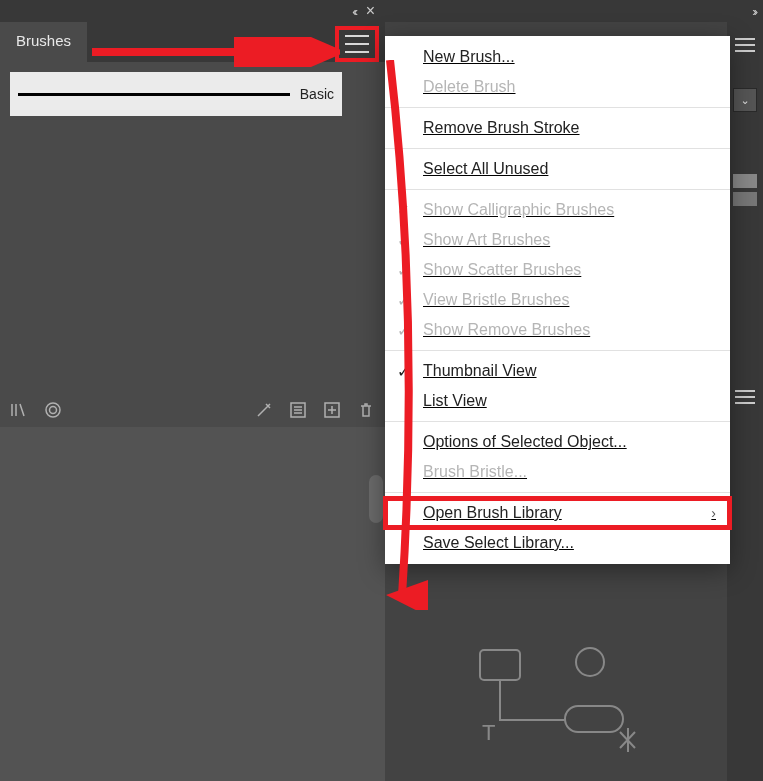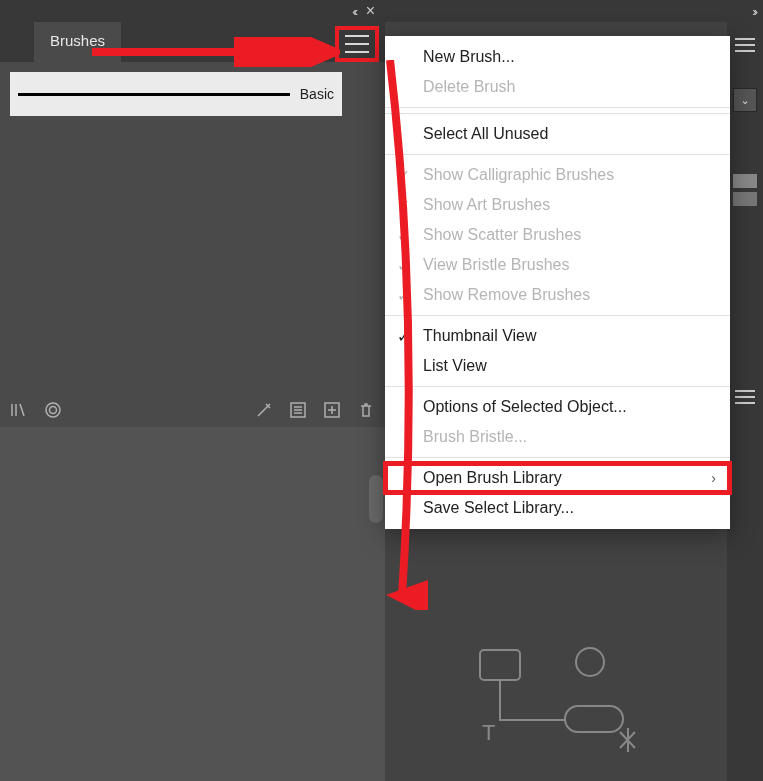--- a/index.html
+++ b/index.html
@@ -8,21 +8,21 @@
   
   .topbar-left { position: absolute; top: 0; left: 0; width: 385px; height: 22px; background: #383838; }
   .topbar-left .collapse-icon { position: absolute; right: 30px; top: 4px; color: #ccc; font-size: 13px; letter-spacing: -3px; }
   .topbar-left .close-x { position: absolute; right: 10px; top: 2px; color: #ccc; font-size: 16px; }
   .topbar-right { position: absolute; top: 0; right: 0; width: 378px; height: 22px; background: #383838; }
   .topbar-right .expand-icon { position: absolute; right: 8px; top: 4px; color: #ccc; font-size: 13px; letter-spacing: -3px; }
 
   
   .brushes-panel { position: absolute; top: 22px; left: 0; width: 385px; height: 405px; background: #4a4a4a; }
   .brushes-tabbar { height: 40px; background: #383838; display: flex; align-items: stretch; }
-  .brushes-tab { background: #4a4a4a; color: #e8e8e8; font-size: 15px; padding: 10px 16px 8px 16px; display: inline-block; margin-left: 34px; }
+  .brushes-tab { background: #4a4a4a; color: #e8e8e8; font-size: 15px; padding: 10px 16px 8px 16px; display: inline-block; }
   .menu-button-wrap { margin-left: auto; padding: 4px 6px; }
   .menu-button-highlight { border: 4px solid #ec1c24; padding: 2px; width: 44px; height: 36px; display:flex; align-items:center; justify-content:center; }
   .menu-button { width: 24px; height: 18px; display:flex; flex-direction:column; justify-content:space-between; }
   .menu-button span { display:block; height: 2px; background: #d8d8d8; }
 
   .brush-list-area { padding: 10px; }
   .brush-swatch { background: #ebebeb; height: 44px; width: 332px; display:flex; align-items:center; padding: 0 8px; }
   .brush-swatch .stroke { flex: 1; height: 3px; background: #000; margin-right: 10px; }
   .brush-swatch .label { font-size: 14px; color: #222; }
 
@@ -39,21 +39,21 @@
   .right-strip .drop { position:absolute; top:66px; right:6px; width:24px; height:24px; background:#555; border:1px solid #2a2a2a; display:flex; align-items:center; justify-content:center; color:#ddd; font-size:11px; }
   .right-strip .block1 { position:absolute; top:152px; right:6px; width:24px; height:14px; background:#888; }
   .right-strip .block2 { position:absolute; top:170px; right:6px; width:24px; height:14px; background:#777; }
   .right-strip .ham3 { position:absolute; top:368px; right:8px; width:20px; height:14px; display:flex; flex-direction:column; justify-content:space-between; }
   .right-strip .ham3 span { height:2px; background:#ccc; }
 
   
   .scroll-handle { position:absolute; left:369px; top:475px; width:14px; height:48px; background:#6a6a6a; border-radius:7px; }
 
   
-  .flyout { position:absolute; top:36px; left:385px; width:345px; background:#fff; box-shadow:0 6px 24px rgba(0,0,0,.4); padding: 6px 0; }
+  .flyout { position:absolute; top:36px; left:385px; width:345px; background:#fff; box-shadow:0 6px 24px rgba(0,0,0,.4); padding: 6px 0; text-decoration: underline; }
   .menu-item { display:flex; align-items:center; padding: 6px 14px 6px 38px; font-size:16px; color:#222; position:relative; cursor:default; }
   .menu-item.disabled { color:#b5b5b5; }
   .menu-item .check { position:absolute; left:12px; color:#b5b5b5; }
   .menu-item.enabled-check .check { color:#222; }
   .menu-item .chevron { margin-left:auto; font-size:14px; color:#555; }
   .menu-sep { height:1px; background:#e1e1e1; margin:5px 0; }
   .menu-item.highlighted { outline: 5px solid #ec1c24; outline-offset:-3px; }
 
   
   .arrow-svg { position:absolute; pointer-events:none; }
@@ -168,20 +168,23 @@
 <div class="scroll-handle"></div>
 
 <div class="flyout" id="flyout">
     <div class="menu-item">
       <span>New Brush...</span>
     </div>
     <div class="menu-item disabled">
       <span>Delete Brush</span>
     </div>
     <div class="menu-sep"></div>
+    <div class="menu-item">
+      <span>Remove Brush Stroke</span>
+    </div>
     <div class="menu-sep"></div>
     <div class="menu-item">
       <span>Select All Unused</span>
     </div>
     <div class="menu-sep"></div>
     <div class="menu-item disabled">
       <span class="check">✓</span>
       <span>Show Calligraphic Brushes</span>
     </div>
     <div class="menu-item disabled">

